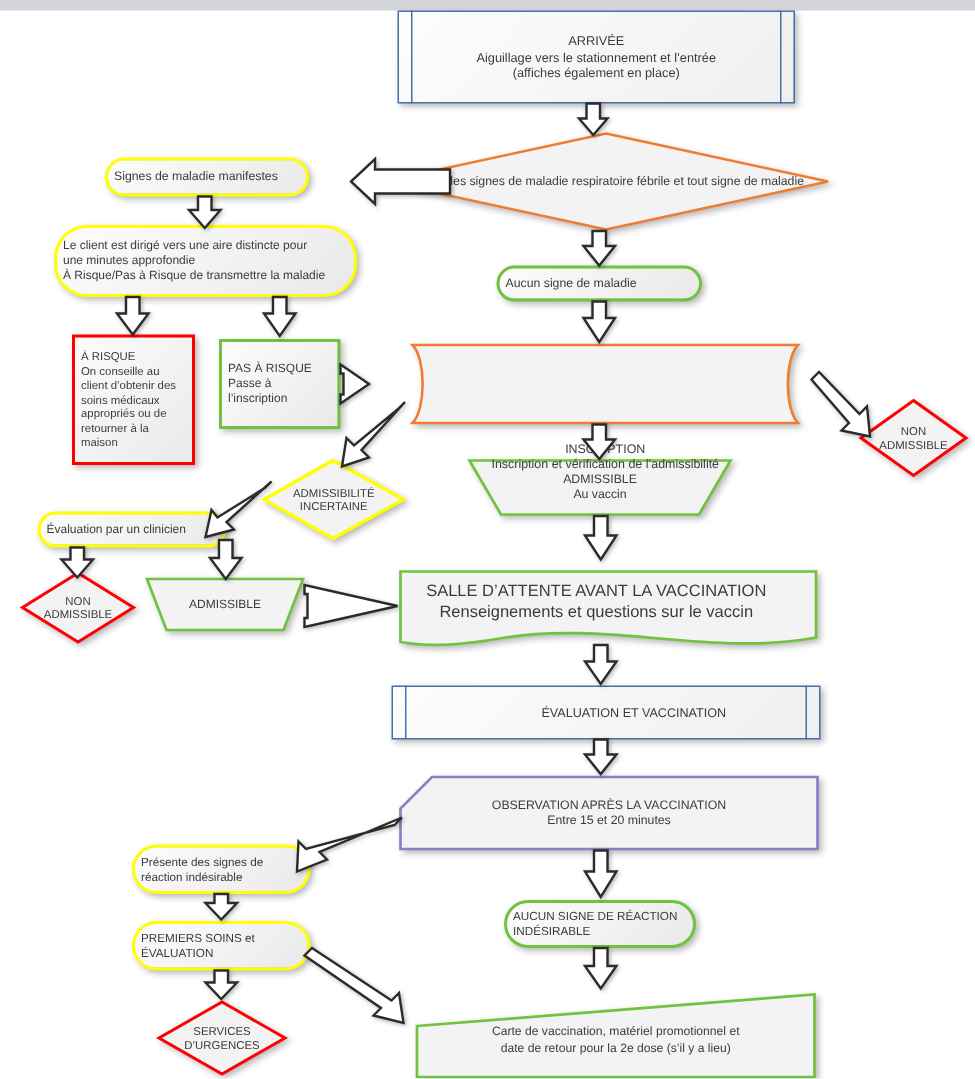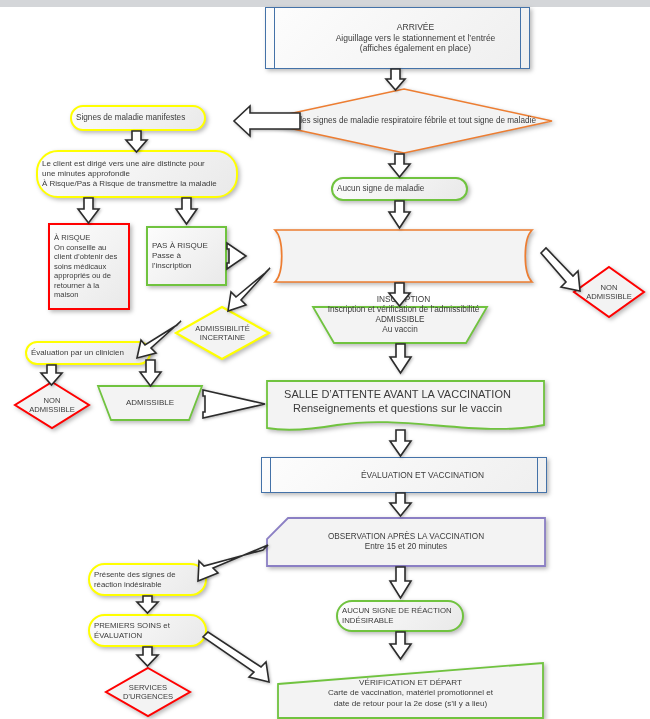--- a/index.html
+++ b/index.html
@@ -56,21 +56,21 @@
 
 <div id="canvas">
 
   <div class="topstrip"></div>
 
   <div class="predef sh" style="left:265px;top:7px;width:265px;height:62px;">
     <div class="inner" style="border:1.8px solid #4472a8;"></div>
     <div class="bar" style="left:9px;border-color:#4472a8;"></div>
     <div class="bar" style="right:9px;border-color:#4472a8;"></div>
   </div>
-  <div class="lbl" style="left:265px;top:7px;width:265px;height:62px;font-size:8.5px;padding-left:18px;">
+  <div class="lbl" style="left:265px;top:7px;width:265px;height:62px;font-size:8.5px;">
     <div style="width:100%;">
       <span class="ttl">ARRIVÉE</span>
       <span class="sub">Aiguillage vers le stationnement et l’entrée</span>
       <span class="sub">(affiches également en place)</span>
     </div>
   </div>
 
   <div class="svgshape sh" style="left:255px;top:88px;width:298px;height:66px;">
     <svg width="298" height="66" viewBox="0 0 298 66">
       <polygon points="149,1 297,33 149,65 1,33" fill="#f3f3f3" stroke="#ed7d31" stroke-width="1.6"></polygon>
@@ -261,21 +261,20 @@
     </div>
   </div>
 
   <div class="svgshape sh" style="left:277px;top:662px;width:267px;height:57px;">
     <svg width="267" height="57" viewBox="0 0 267 57">
       <polygon points="1,22 266,1 266,56 1,56" fill="#f3f3f3" stroke="#70c33f" stroke-width="1.8"></polygon>
     </svg>
   </div>
   <div class="lbl" style="left:277px;top:668px;width:267px;height:51px;font-size:8.1px;">
     <div style="width:100%;">
-      <span class="ttl">VÉRIFICATION ET DÉPART</span>
       <span class="sub">Carte de vaccination, matériel promotionnel et</span>
       <span class="sub">date de retour pour la 2e dose (s’il y a lieu)</span>
     </div>
   </div>
 
   <svg class="arrows" viewBox="0 0 650 719">
     <g fill="#ffffff" stroke="#2b2b2b" stroke-width="1.6" stroke-linejoin="miter" style="filter:drop-shadow(1.5px 1.5px 1.5px rgba(0,0,0,0.3));">
 
       <polygon points="391,69 400,69 400,79 405,79 395.5,90 386,79 391,79"></polygon>
 

